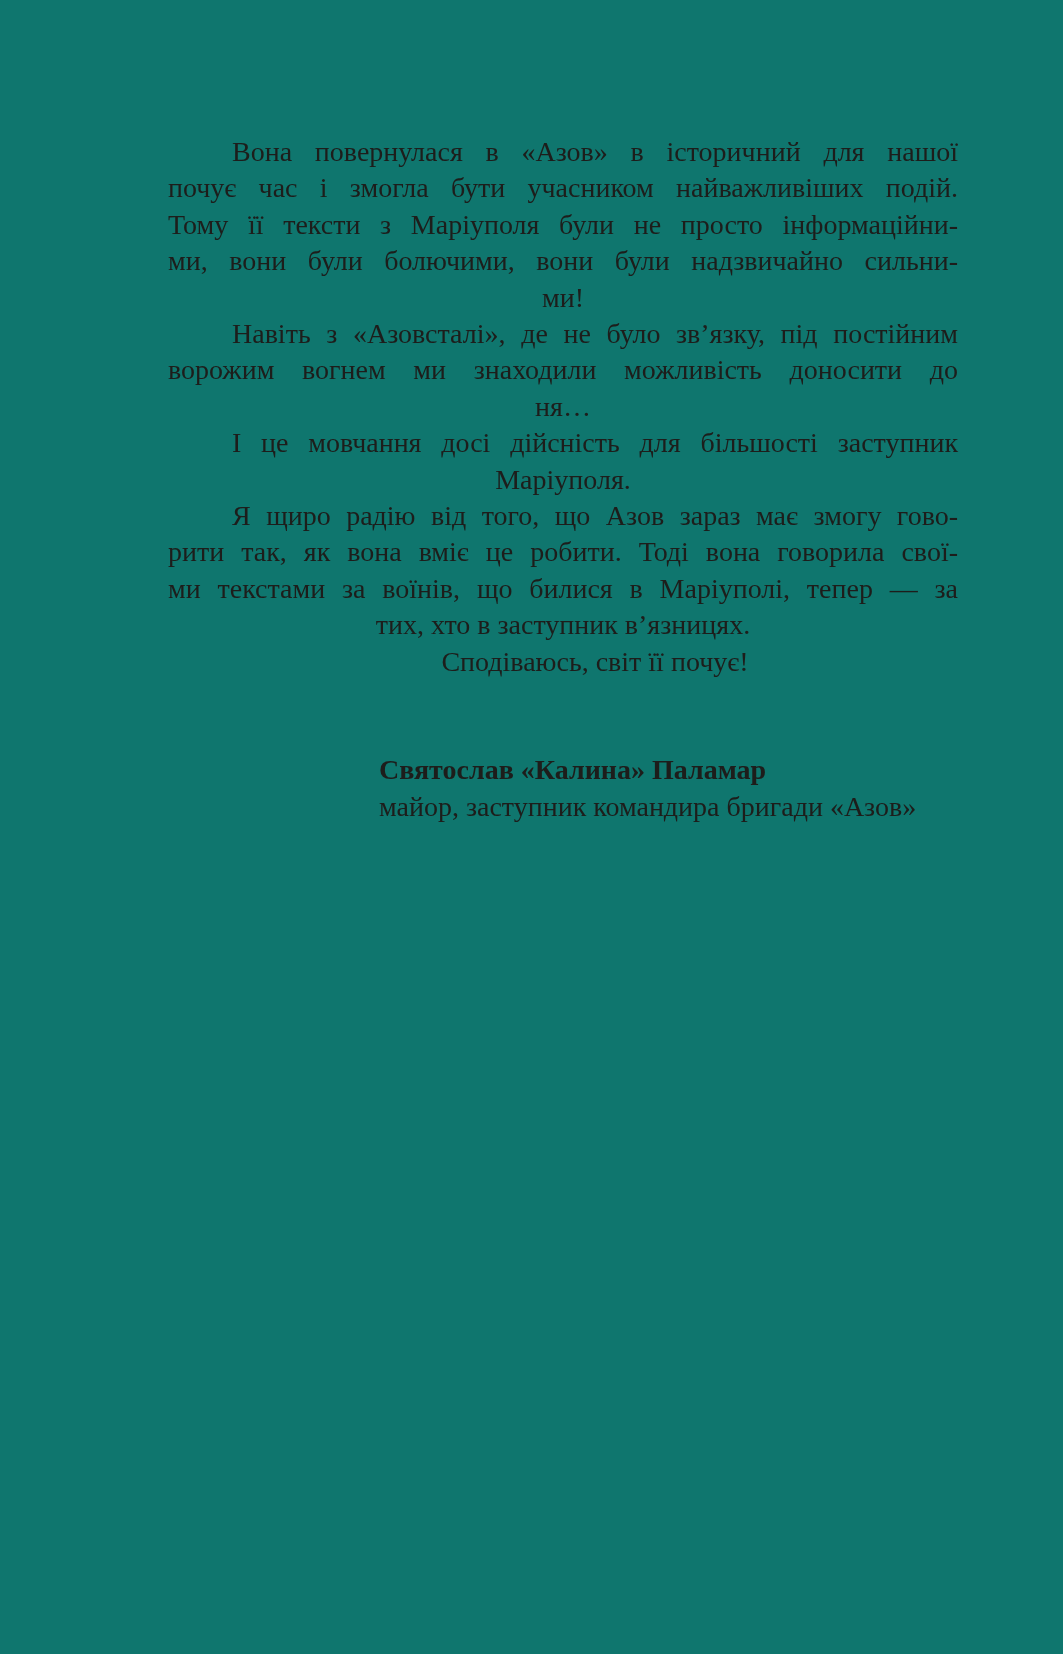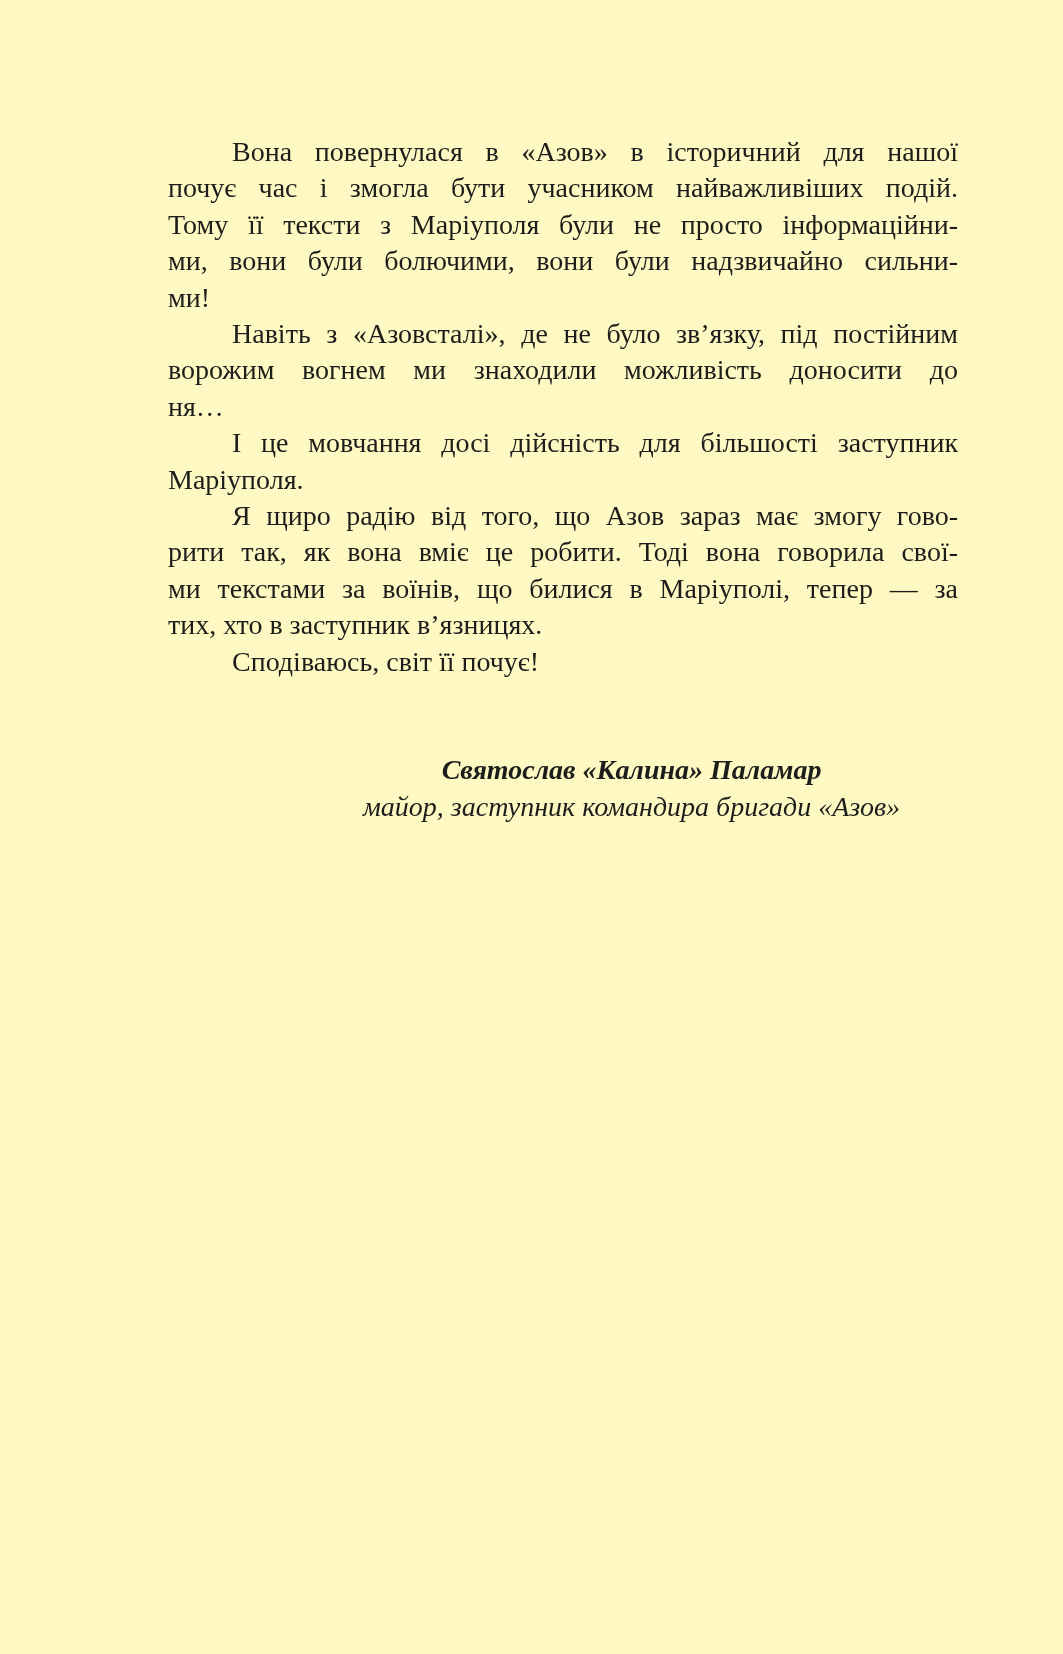--- a/index.html
+++ b/index.html
@@ -4,57 +4,55 @@
 <style>
   html, body {
     margin: 0;
     padding: 0;
     background: #ffffff;
   }
   .page {
     position: relative;
     width: 1063px;
     height: 1654px;
-    background: #fef9c3;
+    background: #0f766e;
     overflow: hidden;
     font-family: "Liberation Serif", "DejaVu Serif", serif;
     color: #1d1d1b;
   }
   .text-block {
     position: absolute;
     left: 168px;
     top: 134px;
     width: 790px;
     font-size: 28px;
     line-height: 36.4px;
   }
   .para {
     margin: 0;
     padding: 0;
   }
   .line {
     display: block;
-    text-align: left;
+    text-align: center;
   }
   .line.justify {
     text-align: justify;
     text-align-last: justify;
   }
   .line.indent {
     padding-left: 64px;
   }
   .signature {
     position: absolute;
-    left: 363px;
+    left: 379px;
     top: 752px;
     font-size: 28px;
     line-height: 36.5px;
-    font-style: italic;
     white-space: nowrap;
-    text-align: center;
   }
   .sig-name {
     font-weight: bold;
   }
 </style>
 </head>
 <body>
 
 <div class="page">
 

